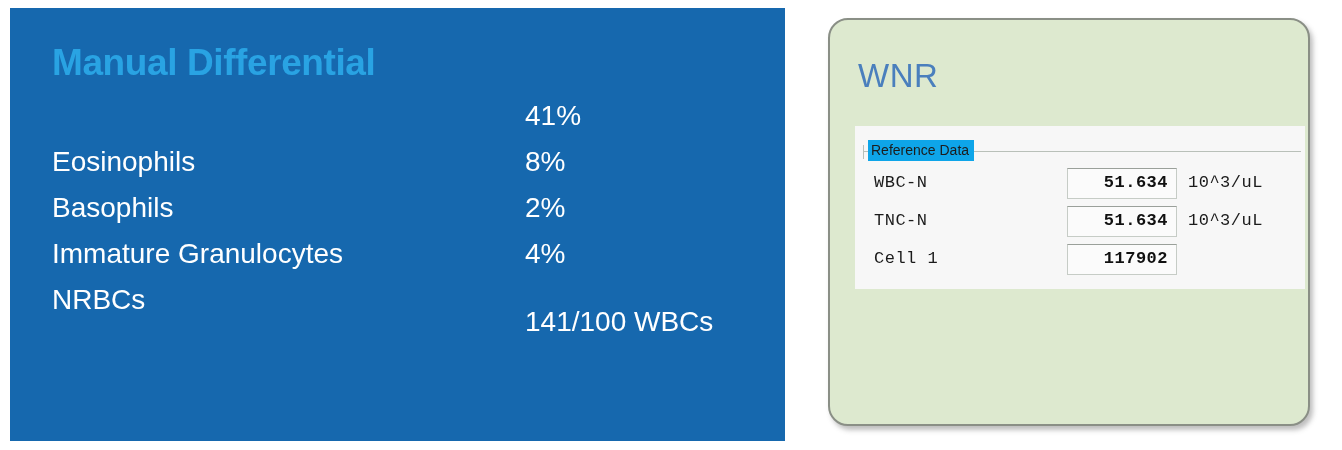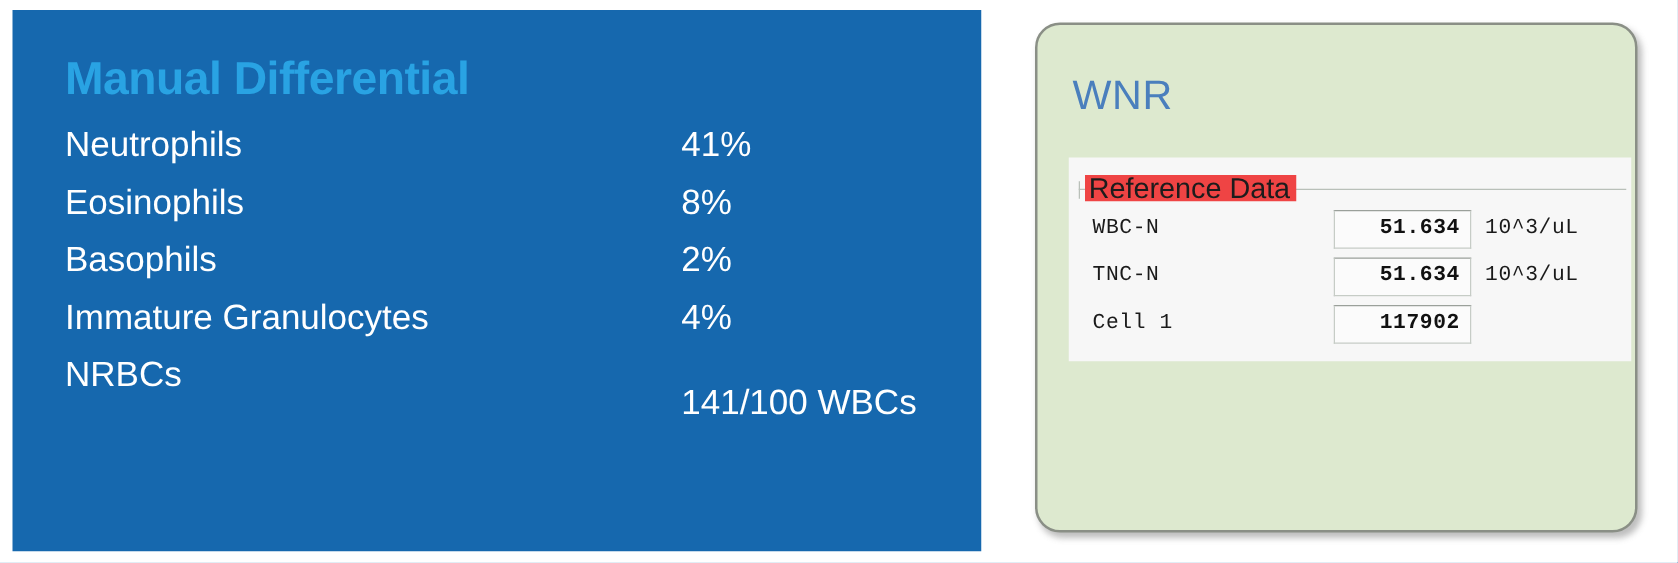--- a/index.html
+++ b/index.html
@@ -55,21 +55,21 @@
     white-space: nowrap;
   }
   .diff-row .row-label {
     position: absolute;
     left: 0;
     top: 0;
     line-height: 40px;
   }
   .diff-row .row-value {
     position: absolute;
-    left: 493px;
+    left: 473px;
     top: 0;
     line-height: 40px;
     text-align: right;
   }
   
   .diff-row.offset-value .row-value {
     top: 22px;
   }
 
   
@@ -126,23 +126,23 @@
     top: 5px;
     width: 1px;
     height: 14px;
     background: #b9c0b9;
   }
   .ref-legend {
     position: absolute;
     left: 5px;
     top: 0;
     padding: 0 5px 0 3px;
-    background: #ef4444;
+    background: #0ea5e9;
     font-family: "Liberation Sans", sans-serif;
-    font-size: 23px;
+    font-size: 14px;
     color: #1c1c1c;
     line-height: 21px;
     white-space: nowrap;
   }
 
   .ref-rows {
     position: absolute;
     left: 5px;
     top: 28px;
     right: 0;
@@ -193,21 +193,20 @@
 <body>
 
 <div class="screen">
 
   <div class="diff-panel">
     <div class="diff-title">Manual Differential</div>
 
     <div class="diff-list">
 
       <div class="diff-row">
-        <span class="row-label">Neutrophils</span>
         <span class="row-value">41%</span>
       </div>
 
 
 
       <div class="diff-row">
         <span class="row-label">Eosinophils</span>
         <span class="row-value">8%</span>
       </div>
 

